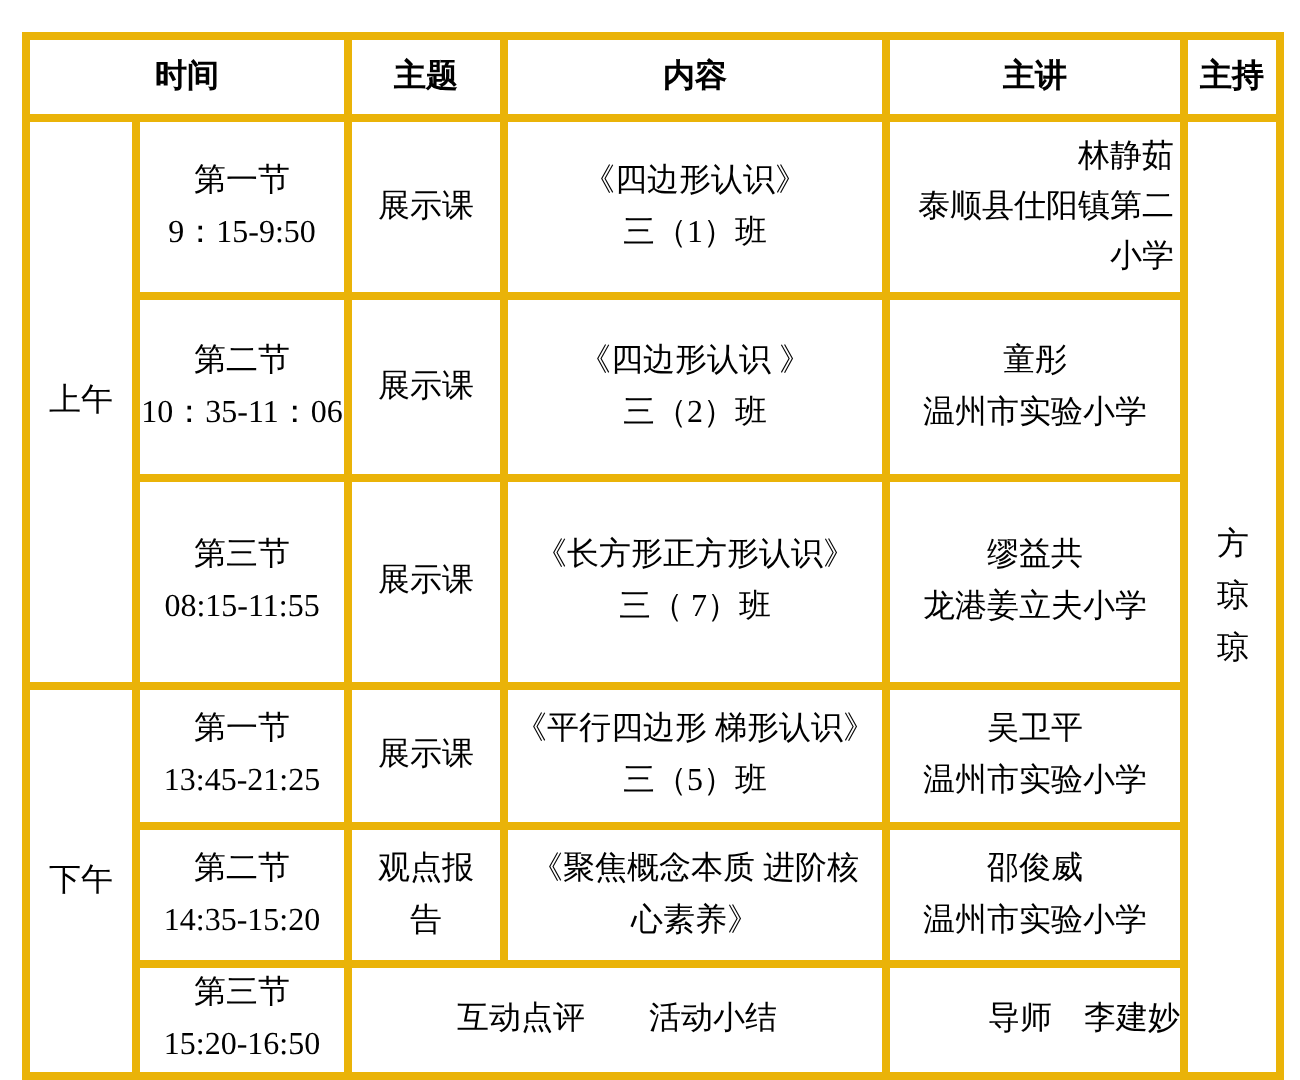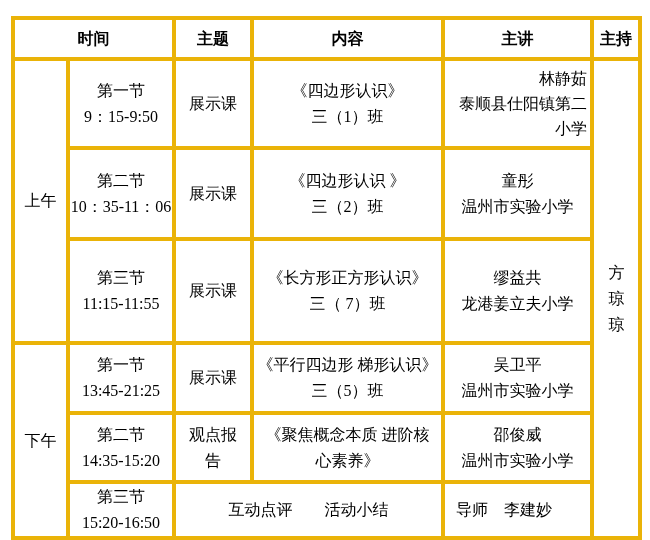--- a/index.html
+++ b/index.html
@@ -37,21 +37,21 @@
   .row-5{height:69px;}
   .row-6{height:46px;}
   .speaker-left{
     text-align:right;
     padding:0 3px;
     line-height:25px;
     white-space:normal;
   }
   .speaker-left .indent{padding-left:17px;}
   .speaker-left6{
-    text-align:left;
+    text-align:right;
     padding-left:11px;
   }
   .host-cell .vert{
     width:17px;
     margin:0 auto;
     word-break:break-all;
     white-space:normal;
     line-height:26px;
     text-align:right;
   }
@@ -115,21 +115,21 @@
     </td>
     <td class="wrap">
       <div>童彤</div>
       <div>温州市实验小学</div>
     </td>
   </tr>
 
   <tr class="row-3">
     <td>
       <div>第三节</div>
-      <div>11:15-11:55</div>
+      <div>08:15-11:55</div>
     </td>
     <td>
       <div>展示课</div>
     </td>
     <td class="wrap">
       <div>《长方形正方形认识》</div>
       <div>三（ 7）班</div>
     </td>
     <td class="wrap">
       <div>缪益共</div>

